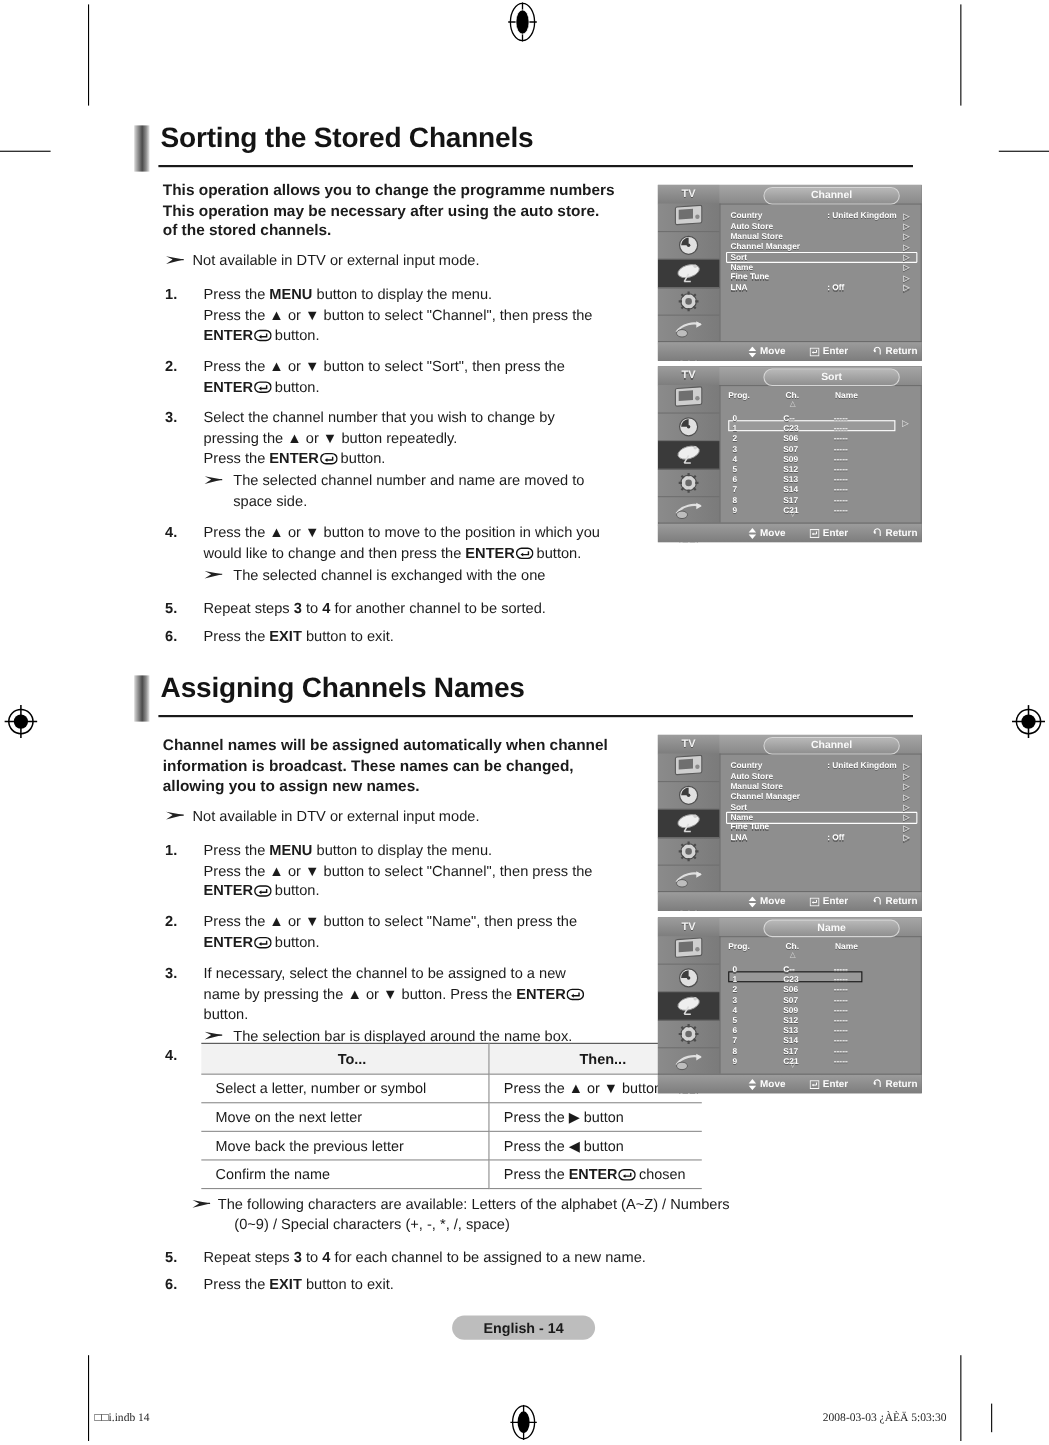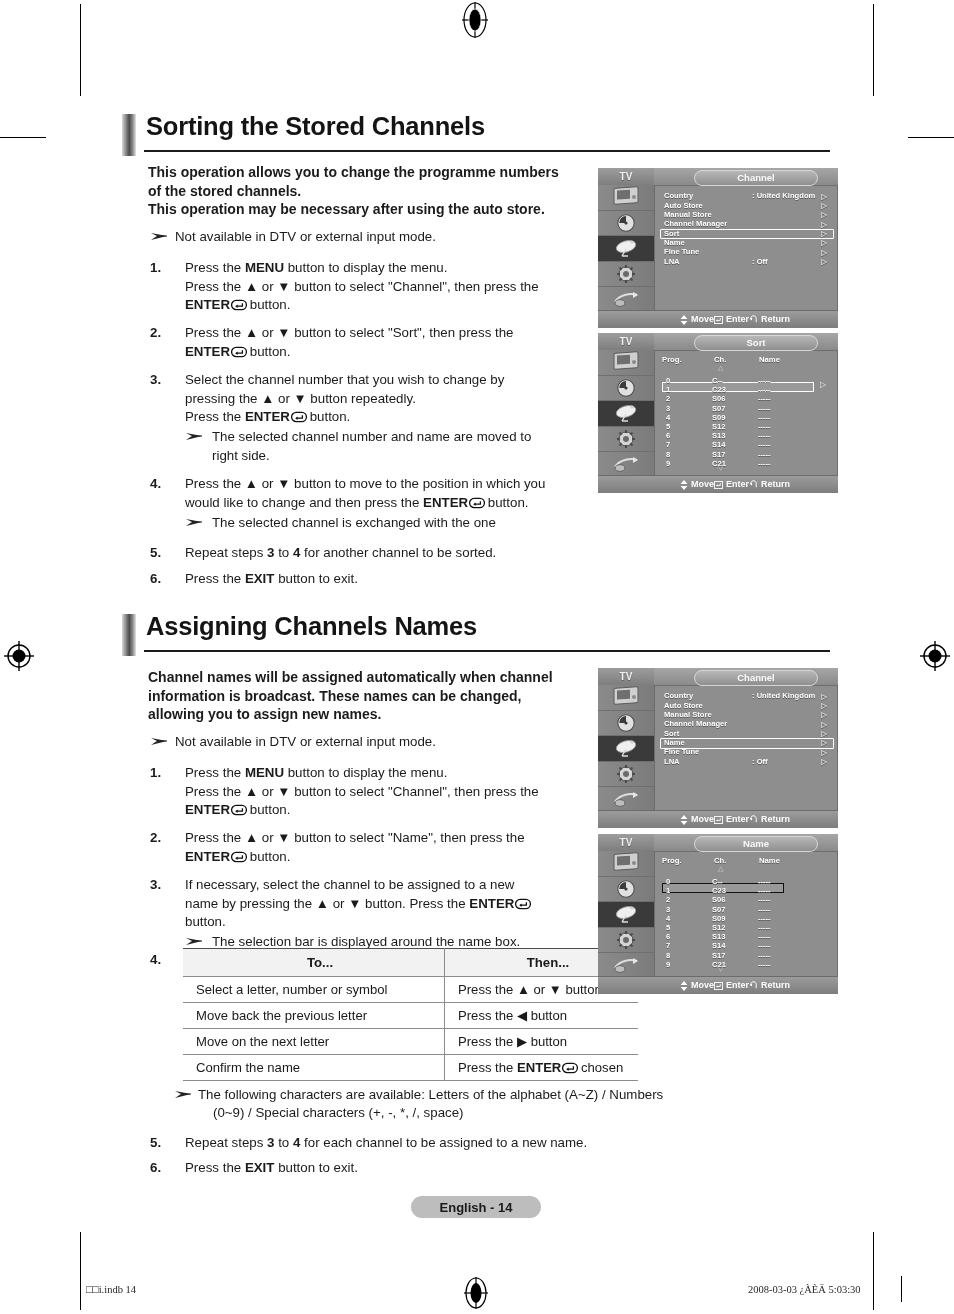--- a/index.html
+++ b/index.html
@@ -95,21 +95,21 @@
   .osd-ico {
     position:relative; height:24.5px; border-bottom:1px solid #6f6f6f;
     display:flex; align-items:center; justify-content:center;
   }
   .osd-ico.sel { background:#3a3a3a; }
   .osd-body { position:absolute; left:56px; top:17px; right:0; bottom:18px; }
   .osd-bottom {
     position:absolute; left:0; bottom:0; width:240px; height:18px;
     background:linear-gradient(to bottom,#9c9c9c,#7d7d7d);
     border-top:1px solid #6b6b6b;
-    display:flex; align-items:center; 
+    display:flex; align-items:center; gap:22px;
     padding-left:82px; box-sizing:border-box;
     font-size:9px; font-weight:bold; color:#fdfdfd;
   }
   .osd-bottom span { display:inline-flex; align-items:center; gap:3px; white-space:nowrap; }
 
   .menu-row {
     position:relative; height:9.4px; padding-left:10px;
     font-weight:bold; font-size:7.6px; color:#fff; text-shadow:0 1px 0 #5c5c5c;
     display:flex; align-items:center;
   }
@@ -203,22 +203,22 @@
     <div class="heading-wrap">
       <div class="heading-bar"></div>
       <div class="heading-text">Sorting the Stored Channels</div>
       <div class="heading-rule"></div>
     </div>
   </div>
 
   <div class="col" style="left:148px;top:163px;width:445px;">
     <div class="lead">
       <div>This operation allows you to change the programme numbers</div>
+      <div>This operation may be necessary after using the auto store.</div>
       <div>of the stored channels.</div>
-      <div>This operation may be necessary after using the auto store.</div>
     </div>
 
     <div class="bullet">
       <span class="arrow">
         <svg viewBox="0 0 20 14" width="20" height="14">
             <path d="M1 4 L17 7 L1 11 L7 7 Z" fill="#222"></path>
             <path d="M7 7 L17 7" stroke="#222" stroke-width="1"></path>
           </svg>
       </span>
       <span>Not available in DTV or external input mode.</span>
@@ -267,21 +267,21 @@
             </svg></span><span> button.</span>
       </div>
       <div class="sub">
         <span class="arrow">
           <svg viewBox="0 0 20 14" width="20" height="14">
               <path d="M1 4 L17 7 L1 11 L7 7 Z" fill="#222"></path>
               <path d="M7 7 L17 7" stroke="#222" stroke-width="1"></path>
             </svg>
         </span>
         <span>The selected channel number and name are moved to</span>
-        <div style="padding-left:0px;">right side.</div>
+        <div style="padding-left:0px;">space side.</div>
       </div>
     </div>
 
     <div class="step">
       <span class="num">4.</span>
       <div style="width:455px;">Press the ▲ or ▼ button to move to the position in which you</div>
       <div>
         <span>would like to change and then press the </span><b>ENTER</b><span class="entericon"><svg viewBox="0 0 16 12" width="16" height="12">
               <rect x="0.6" y="1.4" width="14.8" height="9.2" rx="4.6" fill="none" stroke="#111" stroke-width="1.3"></rect>
               <path d="M11.4 4.2 L11.4 7.2 L5.4 7.2" fill="none" stroke="#111" stroke-width="1.3"></path>
@@ -679,26 +679,26 @@
           <th class="c1">To...</th>
           <th>Then...</th>
         </tr>
       </thead>
       <tbody>
         <tr>
           <td class="c1">Select a letter, number or symbol</td>
           <td><span>Press the ▲ or ▼ button</span></td>
         </tr>
         <tr>
+          <td class="c1">Move on the next letter</td>
+          <td><span>Press the ▶ button</span></td>
+        </tr>
+        <tr>
           <td class="c1">Move back the previous letter</td>
           <td><span>Press the ◀ button</span></td>
-        </tr>
-        <tr>
-          <td class="c1">Move on the next letter</td>
-          <td><span>Press the ▶ button</span></td>
         </tr>
         <tr>
           <td class="c1">Confirm the name</td>
           <td><span>Press the </span><b>ENTER</b><span class="entericon"><svg viewBox="0 0 16 12" width="16" height="12">
                   <rect x="0.6" y="1.4" width="14.8" height="9.2" rx="4.6" fill="none" stroke="#111" stroke-width="1.3"></rect>
                   <path d="M11.4 4.2 L11.4 7.2 L5.4 7.2" fill="none" stroke="#111" stroke-width="1.3"></path>
                   <path d="M6.6 5.4 L4.2 7.2 L6.6 9.0 Z" fill="#111"></path>
                 </svg></span><span> chosen</span></td>
         </tr>
       </tbody>

